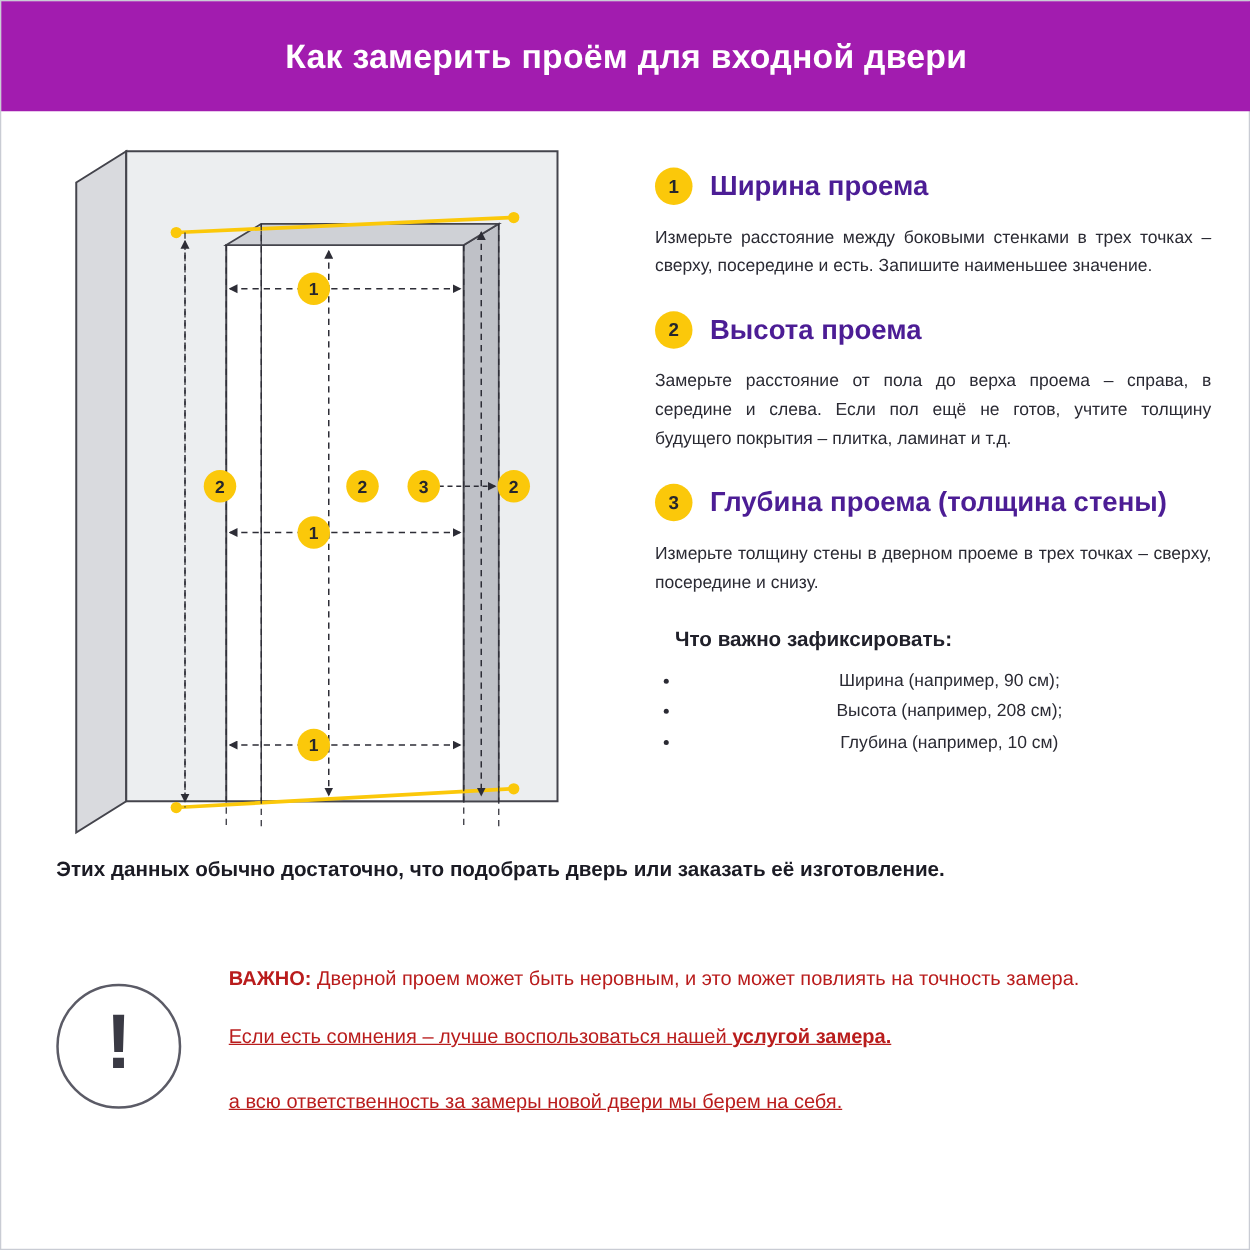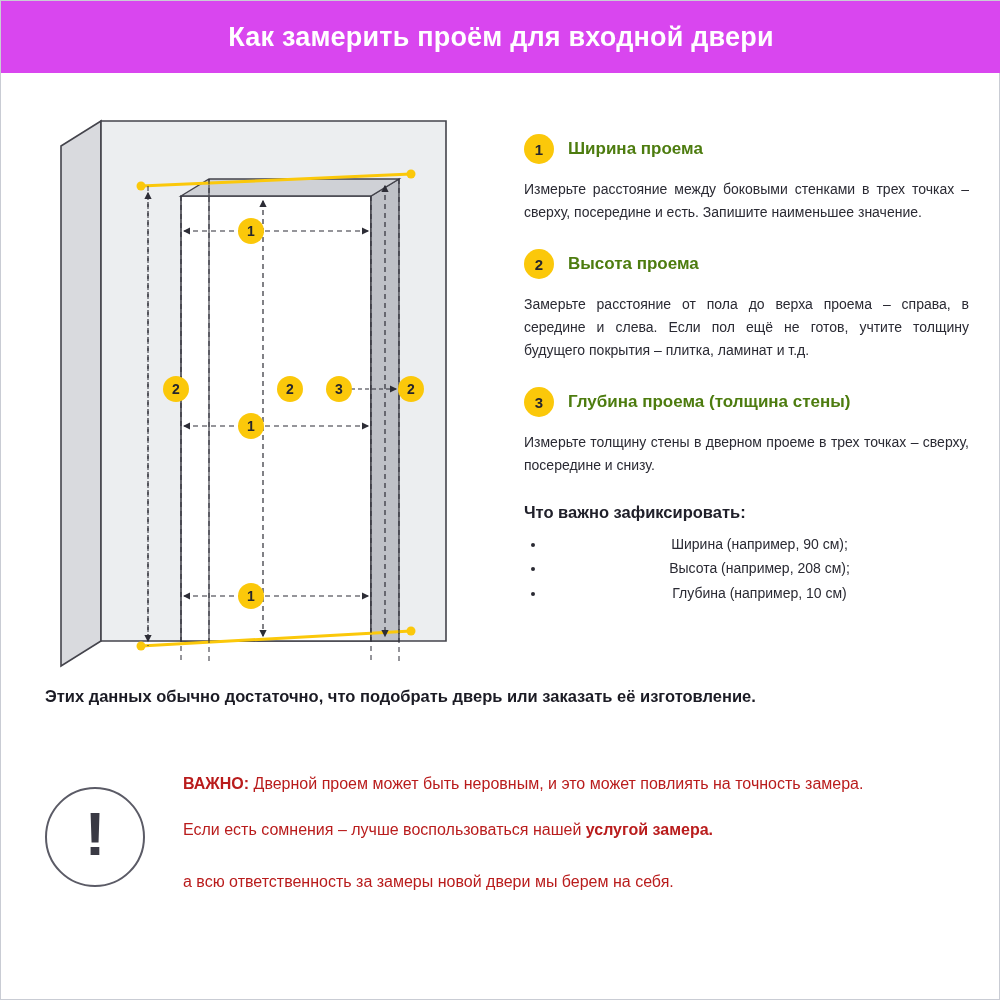--- a/index.html
+++ b/index.html
@@ -21,22 +21,22 @@
     height: 1000px;
     box-sizing: border-box;
     border: 1px solid #c9ccd4;
     background: #ffffff;
   }
   
   .header {
     position: absolute;
     left: 0; top: 0;
     width: 1000px;
-    height: 72px;
-    background: #d946ef;
+    height: 88px;
+    background: #a21caf;
     display: flex;
     align-items: center;
     justify-content: center;
   }
   .header-title {
     color: #ffffff;
     font-size: 27px;
     font-weight: bold;
     letter-spacing: 0.2px;
   }
@@ -85,39 +85,40 @@
     background: #fbc80a;
     color: #26262c;
     font-size: 15px;
     font-weight: bold;
     display: flex;
     align-items: center;
     justify-content: center;
     flex: 0 0 auto;
   }
   .step-title {
-    font-size: 17px;
-    font-weight: bold;
-    color: #4d7c0f;
+    font-size: 22px;
+    font-weight: bold;
+    color: #4c1d95;
   }
   .step-text {
     font-size: 14px;
     line-height: 1.62;
     color: #2a2a33;
     text-align: justify;
     margin: 0;
   }
   .step-1 .step-text { margin-top: 2px; }
 
   .fix-title {
     font-size: 16.5px;
     font-weight: bold;
     color: #20202a;
     margin-top: 26px;
     margin-bottom: 10px;
+    margin-left: 16px;
   }
   .fix-list {
     margin: 0;
     padding-left: 22px;
     font-size: 14px;
     line-height: 1.75;
     color: #2a2a33;
   }
   .fix-list li { padding-left: 4px; text-align: center; }
 
@@ -160,21 +161,21 @@
     color: #3a3a44;
     transform: translateY(-3px);
   }
   .important-text {
     flex: 1 1 auto;
     font-size: 16px;
     line-height: 1.62;
     color: #b91c1c;
   }
   .important-text p { margin: 0 0 20px 0; }
-  .important-text p:last-child { margin-bottom: 0; }
+  .important-text p:last-child { margin-bottom: 0; text-decoration: underline; }
   b { font-weight: bold; }
 </style>
 </head>
 <body>
 
 <div class="page">
 
   <div class="header">
     <div class="header-title">Как замерить проём для входной двери</div>
   </div>

